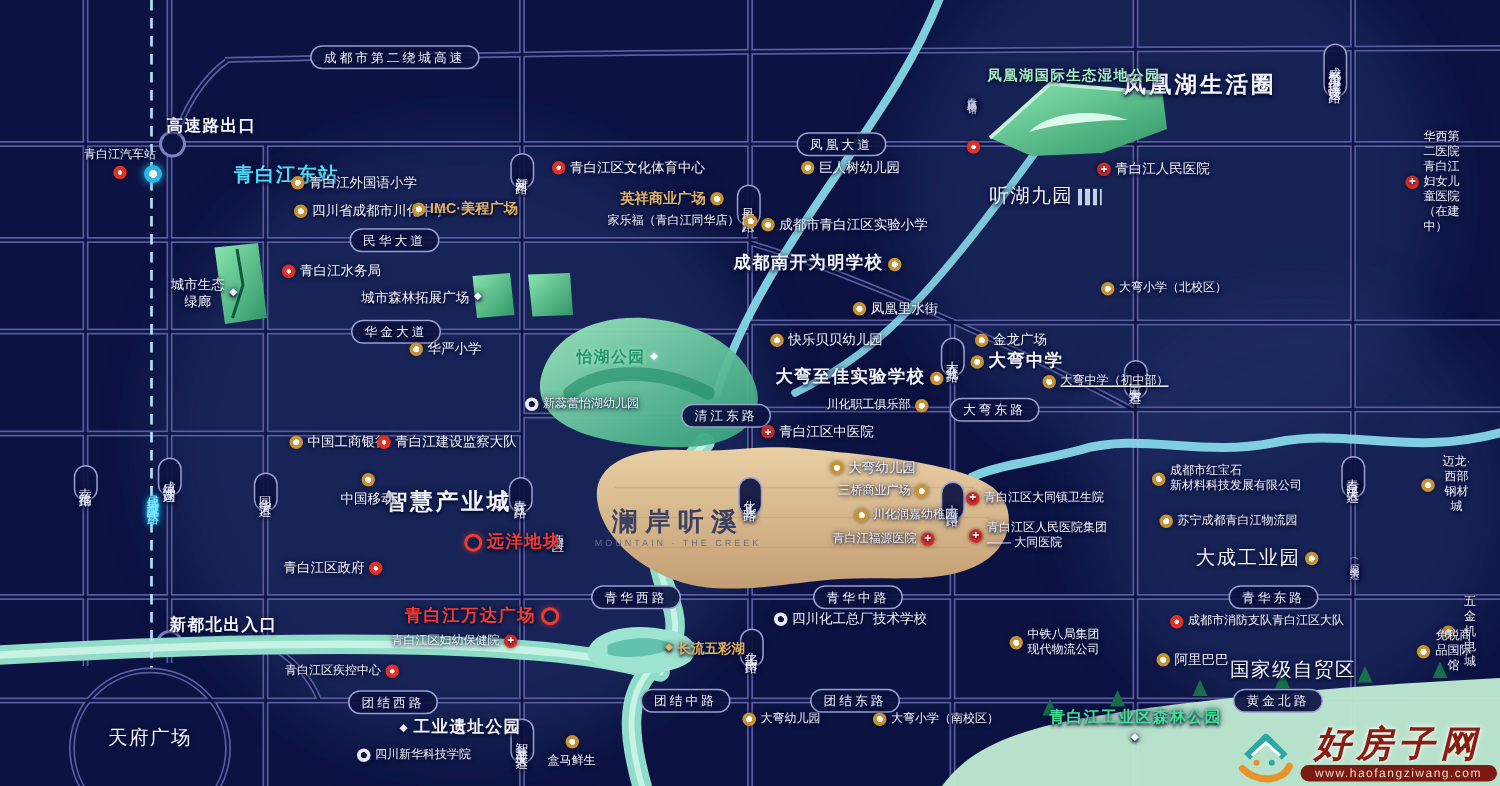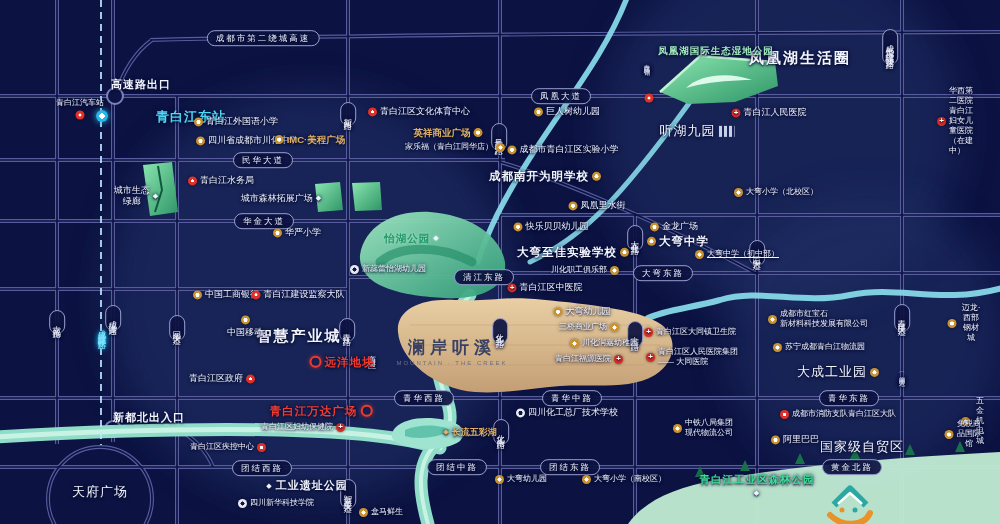--- a/index.html
+++ b/index.html
@@ -247,21 +247,21 @@
       <div class="lbl poi" style="left: 298px; top: 295px;"><span class="ic ic-red"></span><span>青白江建设监察大队</span></div>
       <div class="lbl poi" style="left: 245px; top: 327px; flex-direction: column;"><span class="ic ic-gold"></span><span>中国移动</span></div>
       <div class="lbl poi" style="left: 297px; top: 233px;"><span class="ic ic-gold"></span><span>华严小学</span></div>
       <div class="lbl poi" style="left: 221px; top: 181px;"><span class="ic ic-red"></span><span>青白江水务局</span></div>
       <div class="lbl poi" style="left: 136px; top: 196px;"><span>城市生态
 绿廊</span><span class="ic ic-dia">◆</span></div>
       <div class="lbl poi" style="left: 281px; top: 199px;"><span>城市森林拓展广场</span><span class="ic ic-dia">◆</span></div>
       <div class="lbl poi" style="left: 567px; top: 413px;"><span class="ic ic-white"></span><span>四川化工总厂技术学校</span></div>
       <div class="lbl poi8" style="left: 521px; top: 479px;"><span class="ic ic-gold"></span><span>大弯幼儿园</span></div>
       <div class="lbl poi8" style="left: 586px; top: 479px; margin-left: 38px;"><span class="ic ic-gold"></span><span>大弯小学（南校区）</span></div>
-      <div class="lbl poi8" style="left: 381px; top: 512px;"><span class="ic ic-gold"></span><span>盒马鲜生</span></div>
+      <div class="lbl poi8" style="left: 381px; top: 501px; flex-direction: column;"><span class="ic ic-gold"></span><span>盒马鲜生</span></div>
       <div class="lbl poi8" style="left: 276px; top: 503px; text-align: right;"><span class="ic ic-white"></span><span>四川新华科技学院</span></div>
       <div class="lbl gold" style="left: 470px; top: 433px;"><span class="ic ic-diag">◆</span><span>长流五彩湖</span></div>
       <div class="lbl w11" style="left: 307px; top: 486px;"><span class="ic ic-dia">◆</span><span>工业遗址公园</span></div>
       <div class="lbl poi8" style="left: 690px; top: 332px;"><span class="ic ic-redx"></span><span>青白江区大同镇卫生院</span></div>
       <div class="lbl poi8 tl" style="left: 692px; top: 357px;"><span class="ic ic-redx"></span><span>青白江区人民医院集团
 —— 大同医院</span></div>
       <div class="lbl poi8 tl" style="left: 818px; top: 319px;"><span class="ic ic-gold"></span><span>成都市红宝石
 新材料科技发展有限公司</span></div>
       <div class="lbl poi8" style="left: 819px; top: 347px;"><span class="ic ic-gold"></span><span>苏宁成都青白江物流园</span></div>
       <div class="lbl poi8" style="left: 965px; top: 323px;"><span class="ic ic-gold"></span><span>迈龙·西部钢材城</span></div>
@@ -275,14 +275,18 @@
     </div>
 
   <div class="wm">
     <svg width="52" height="52" viewBox="0 0 52 52">
       <path d="M8,38 C20,50 42,50 48,36" stroke="#e8922a" stroke-width="6" fill="none" stroke-linecap="round"></path>
       <path d="M12,28 L28,12 L44,28" stroke="#2ba8a2" stroke-width="7" fill="none" stroke-linejoin="round"></path>
       <path d="M16,27 L28,16 L40,27" stroke="#ffffff" stroke-width="2.5" fill="none" stroke-linejoin="round"></path>
       <circle cx="20" cy="33" r="2.5" fill="#e8922a"></circle>
         <circle cx="33" cy="33" r="2.5" fill="#2ba8a2"></circle>
     </svg>
+    <div class="wm-col">
+      <div class="wm-name">好房子网</div>
+      <div class="wm-url">www.haofangziwang.com</div>
+    </div>
   </div>
 </div>
 
 </body></html>

